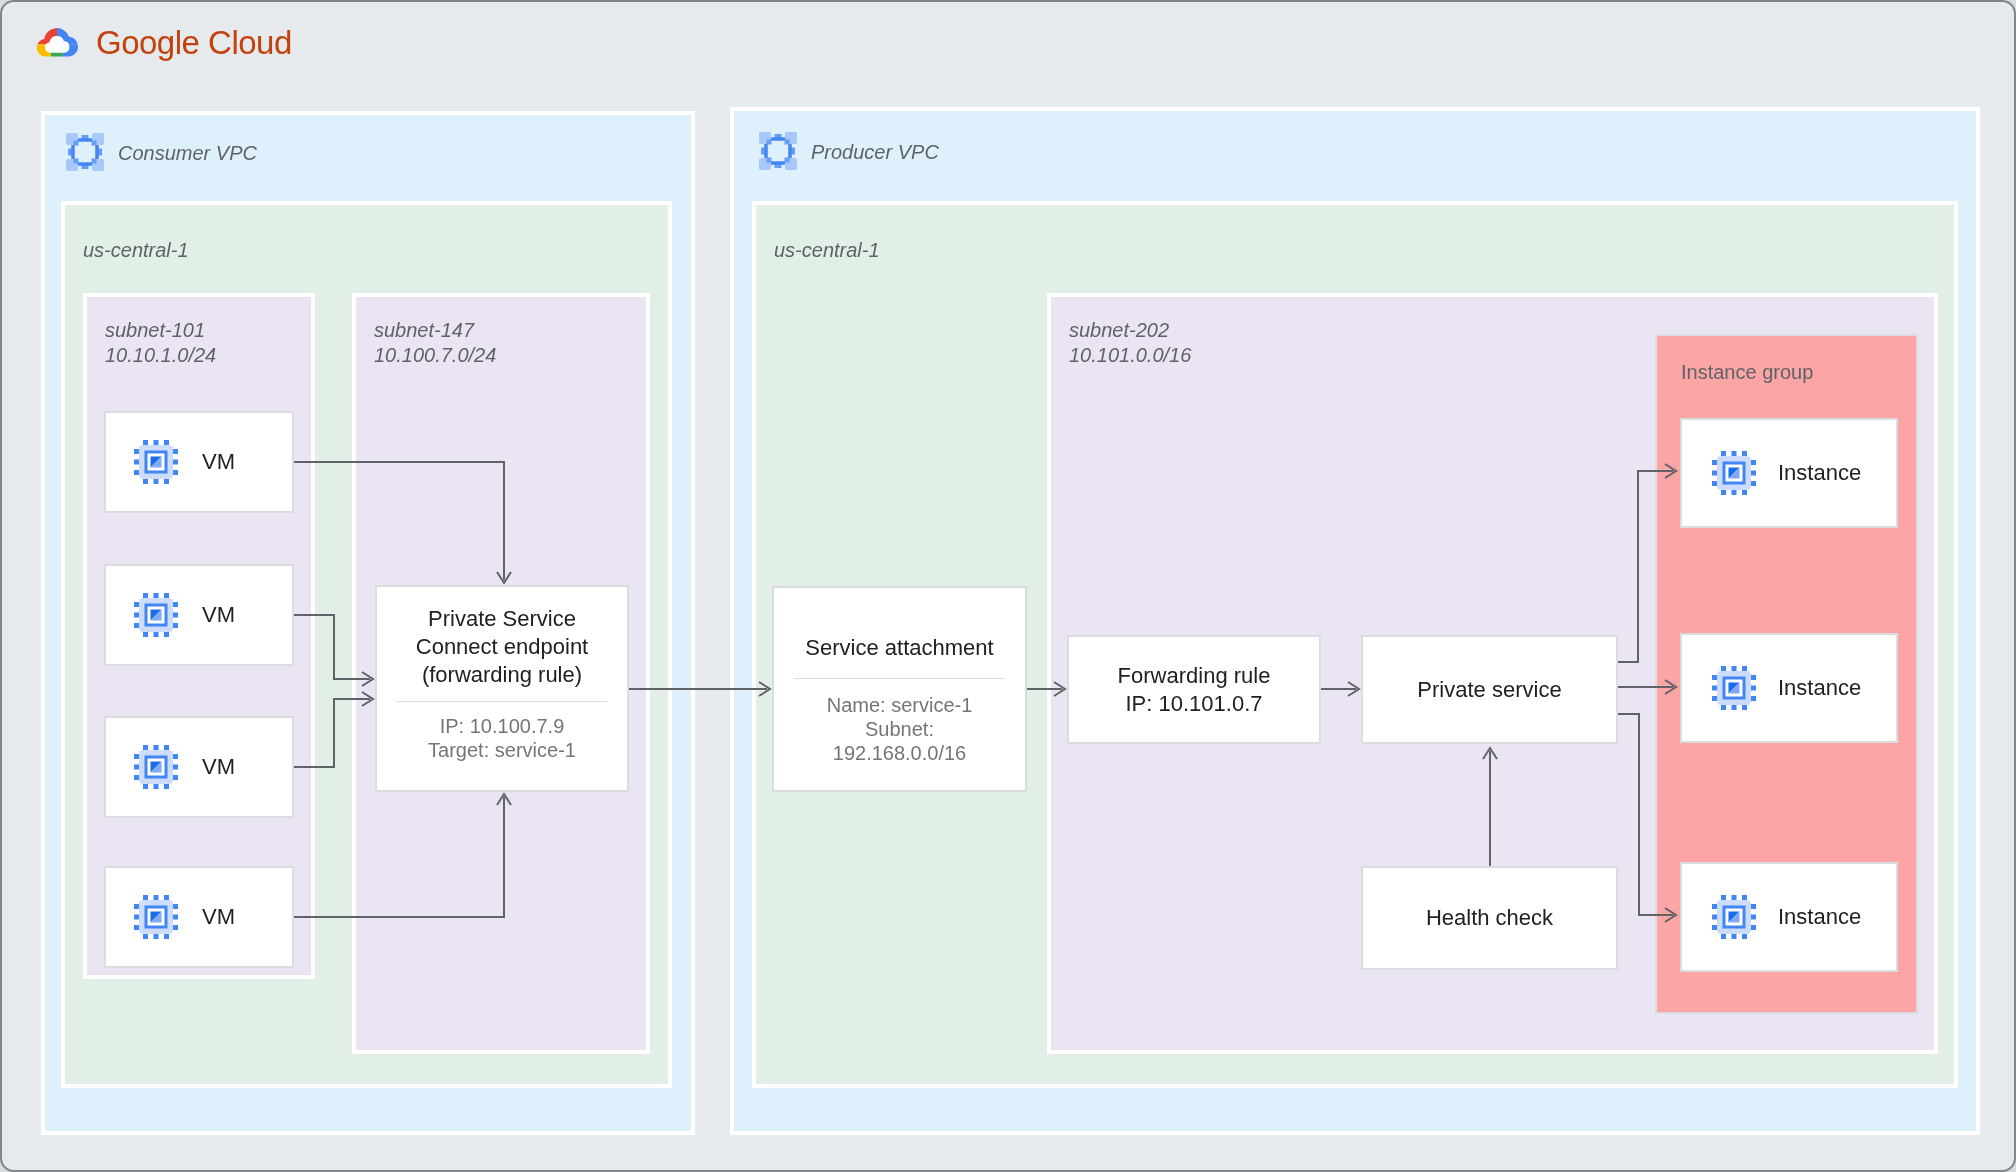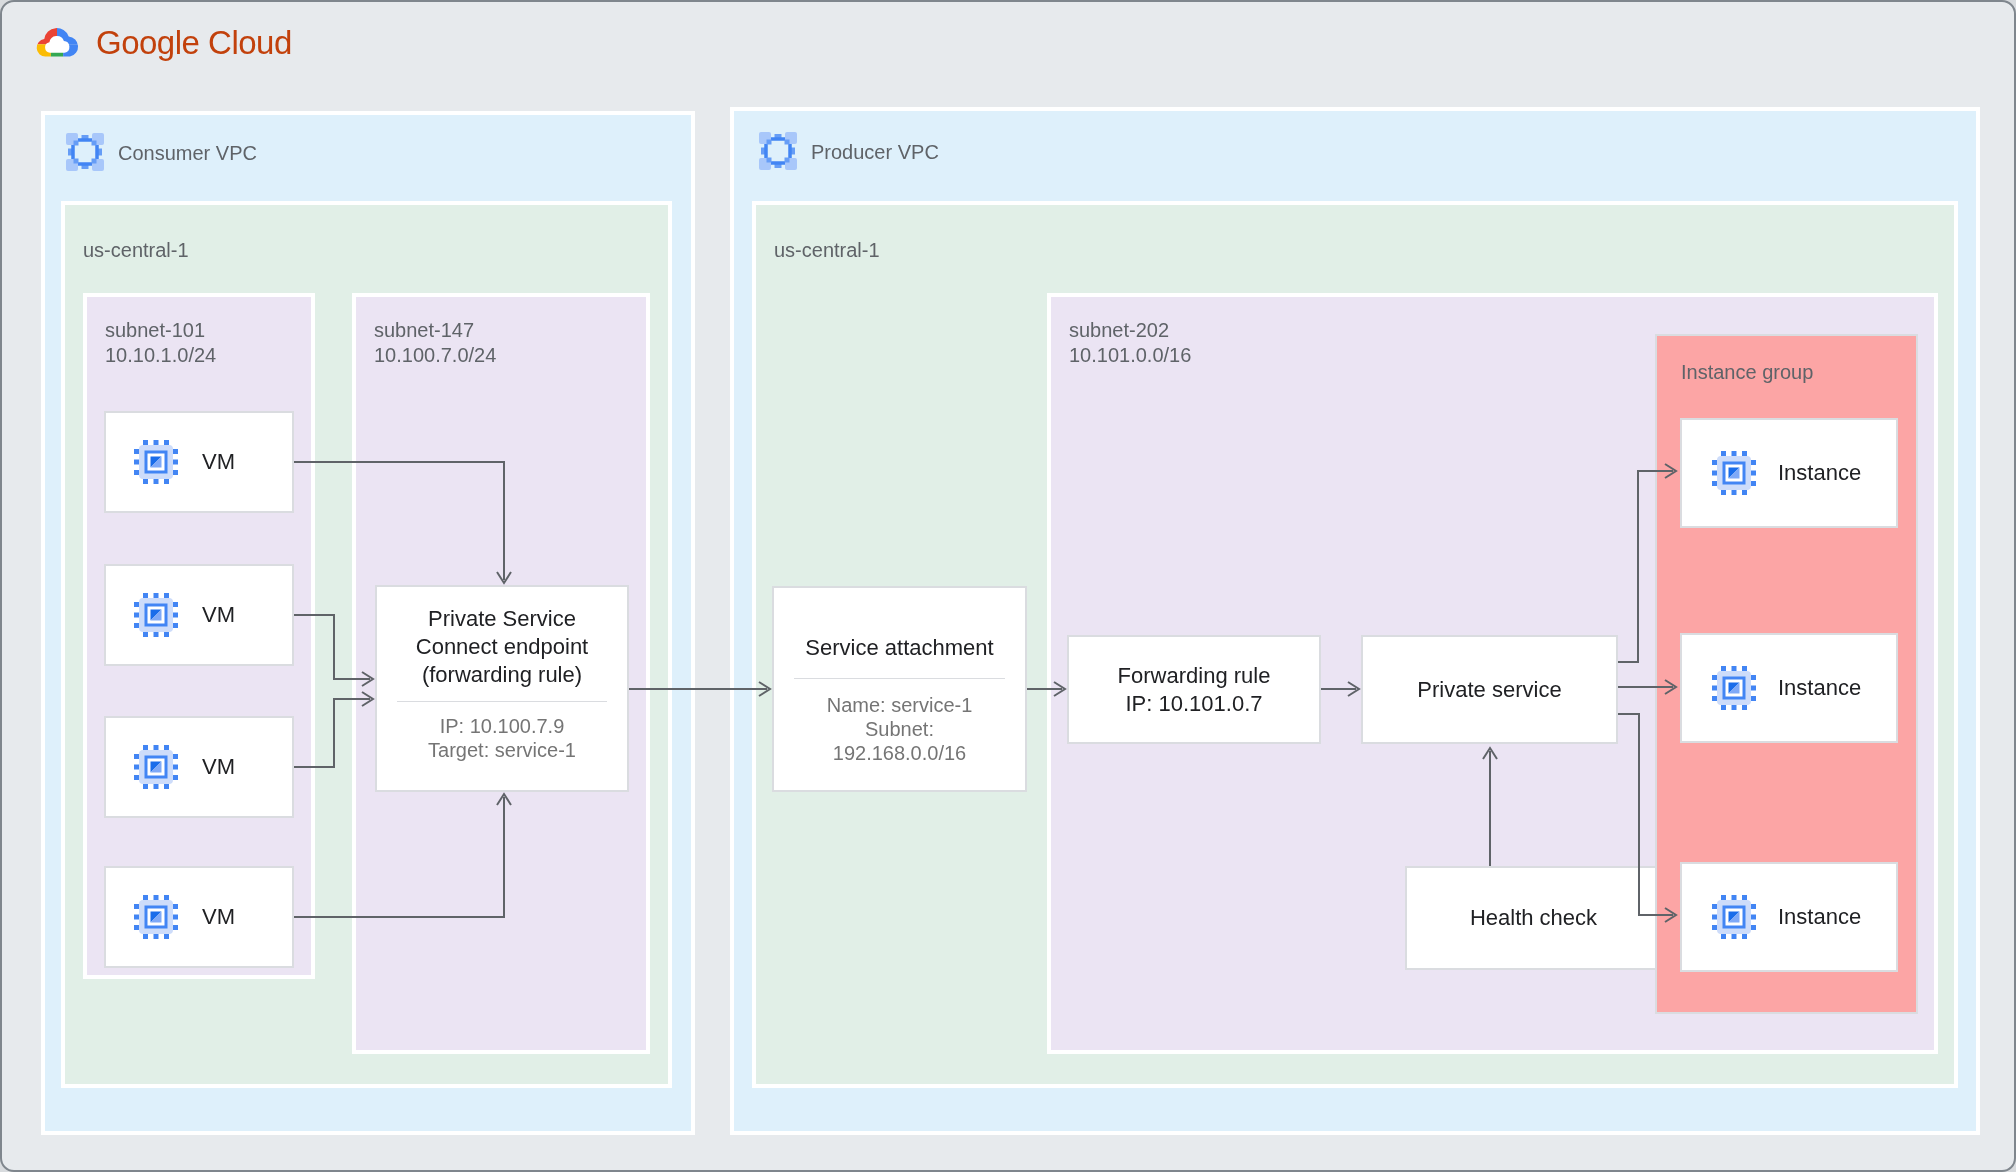--- a/index.html
+++ b/index.html
@@ -6,21 +6,21 @@
   .stage{
     position:relative;width:2016px;height:1172px;
     background:#e7eaed;
     border:2px solid #7f868d;border-radius:14px;
     box-sizing:border-box;overflow:hidden;
     font-family:"Liberation Sans", sans-serif;
     -webkit-font-smoothing:antialiased;
   }
   .abs{position:absolute;box-sizing:border-box;}
   
-  .vpc-box{background:#def0fb;border:4px solid #ffffff;}
+  .vpc-box{background:#def0fb;border:4px solid #ffffff;font-style:italic;}
   .region-box{background:#e1efe7;border:4px solid #ffffff;}
   .subnet-box{background:#ebe4f3;border:4px solid #ffffff;}
   .gray-label{color:#5f6368;font-size:20px;line-height:25px;}
   .vpc-label{color:#5f6368;font-size:20px;}
   
   .node{
     position:absolute;box-sizing:border-box;background:#ffffff;
     border:2px solid #dadce0;color:#202124;
     display:flex;align-items:center;
   }
@@ -196,21 +196,21 @@
 
   <div class="node node-center" style="left:1065px;top:633px;width:254px;height:109px;flex-direction:column;">
     <div class="node-title">Forwarding rule</div>
     <div class="node-title">IP: 10.101.0.7</div>
   </div>
 
   <div class="node node-center" style="left:1359px;top:633px;width:257px;height:109px;">
     <div class="node-title">Private service</div>
   </div>
 
-  <div class="node node-center" style="left:1359px;top:864px;width:257px;height:104px;margin-left:44px;">
+  <div class="node node-center" style="left:1359px;top:864px;width:257px;height:104px;">
     <div class="node-title">Health check</div>
   </div>
 
   <div class="group-box" style="left:1653px;top:332px;width:263px;height:680px;">
     <div class="abs gray-label" style="left:24px;top:24px;">Instance group</div>
 
     <div class="node chip-node" style="left:23px;top:82px;width:218px;height:110px;padding-left:30px;gap:22px;">
       <svg class="icon" width="44" height="44">
           <use href="#icon-chip"></use>
         </svg>

